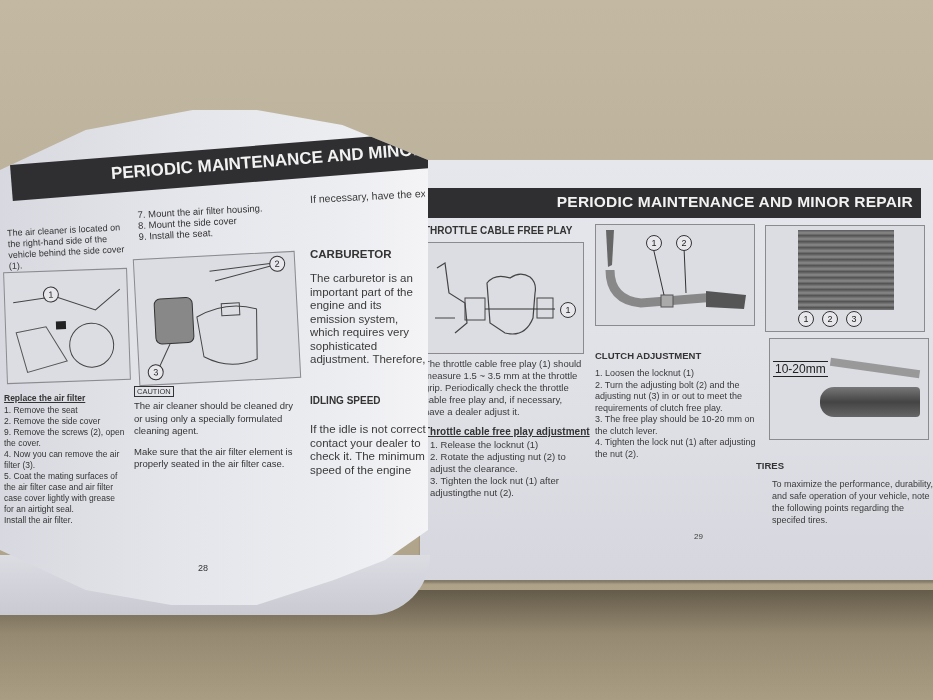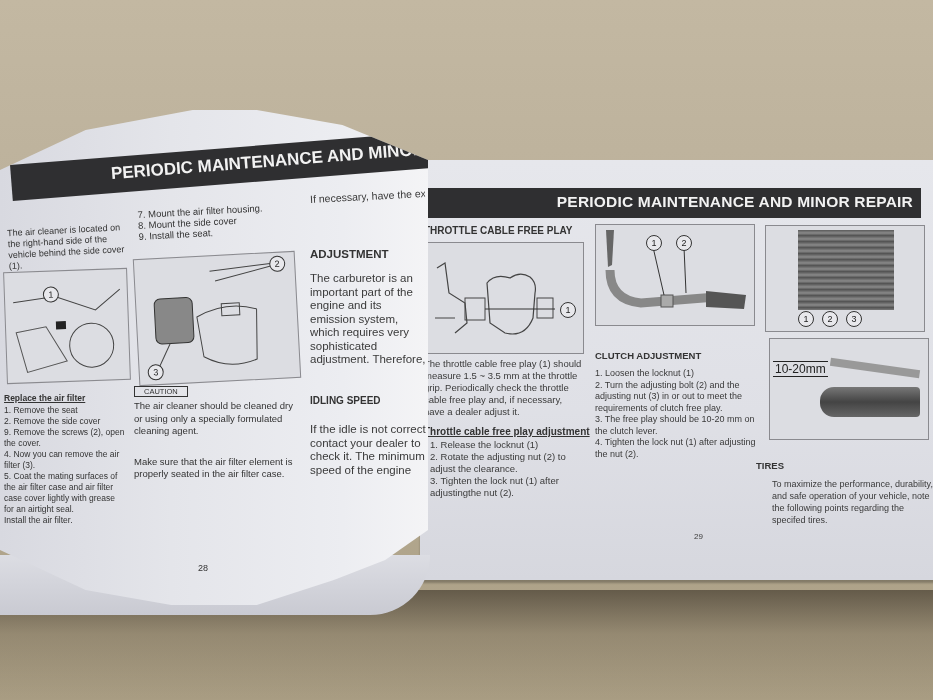--- a/index.html
+++ b/index.html
@@ -52,21 +52,21 @@
   .fig {
     position:absolute; border:1px solid #8a8a8f; background:#dcdde2;
   }
   .circ {
     position:absolute; width:14px; height:14px; border:1px solid #333; border-radius:50%;
     font-size:9px; text-align:center; line-height:14px; color:#222; background:#e8e8ec;
   }
   ol, ul { margin:0; padding:0; list-style:none; }
   .txt { color:#3a3a3a; }
   .caution {
-    position:absolute; border:1px solid #333; font-size:7.5px; padding:0 9px; color:#333;
+    position:absolute; border:1px solid #333; font-size:7.5px; padding:0 2px; color:#333;
   }
   .photo {
     position:absolute; background: repeating-linear-gradient(180deg,#5a5a5a 0px,#8a8a8a 3px,#4a4a4a 6px);
   }
 </style>
 </head>
 <body>
 
 <div class="shadow-bottom"></div>
 
@@ -171,23 +171,23 @@
     <li>1. Remove the seat</li>
     <li>2. Remove the side cover</li>
     <li>9. Remove the screws (2), open the cover.</li>
     <li>4. Now you can remove the air filter (3).</li>
     <li>5. Coat the mating surfaces of the air filter case and air filter case cover lightly with grease for an airtight seal.</li>
     <li>Install the air filter.</li>
   </ol>
 
   <div class="caution" style="left:134px;top:276px;">CAUTION</div>
   <ul class="abs small" style="left:134px;top:290px;width:162px;font-size:9.5px;line-height:12.5px;">
-    <li style="margin-bottom:18px;">The air cleaner should be cleaned dry or using only a specially formulated cleaning agent.</li>
+    <li style="margin-bottom:8px;">The air cleaner should be cleaned dry or using only a specially formulated cleaning agent.</li>
     <li style="margin-bottom:2px;">Make sure that the air filter element is properly seated in the air filter case.</li>
   </ul>
   <div class="abs small" style="left:198px;top:453px;">28</div>
 
   <div class="abs txt" style="left:310px;top:80px;width:115px;font-size:10.5px;line-height:13px;transform:rotate(-3deg);white-space:nowrap;overflow:hidden;">If necessary, have the exchanged by the special</div>
-  <div class="abs sec-title" style="left:310px;top:138px;font-size:11.5px;">ADJUSTMENT</div>
+  <div class="abs sec-title" style="left:310px;top:138px;font-size:11.5px;">CARBURETOR</div>
   <div class="abs txt" style="left:310px;top:162px;width:118px;height:96px;overflow:hidden;font-size:11.5px;line-height:13.5px;">The carburetor is an important part of the engine and its emission system, which requires very sophisticated adjustment. Therefore, carburetor adjustments should be left to a dealer, who has the necessary professional knowledge and experience.</div>
   <div class="abs sec-title" style="left:310px;top:285px;font-size:10px;">IDLING SPEED</div>
   <div class="abs txt" style="left:310px;top:313px;width:118px;height:56px;overflow:hidden;font-size:11.5px;line-height:13.5px;">If the idle is not correct contact your dealer to check it. The minimum speed of the engine (idling) must be approx. 1400 ±100 rev/min.</div>
 </div>
 
 </body></html>

